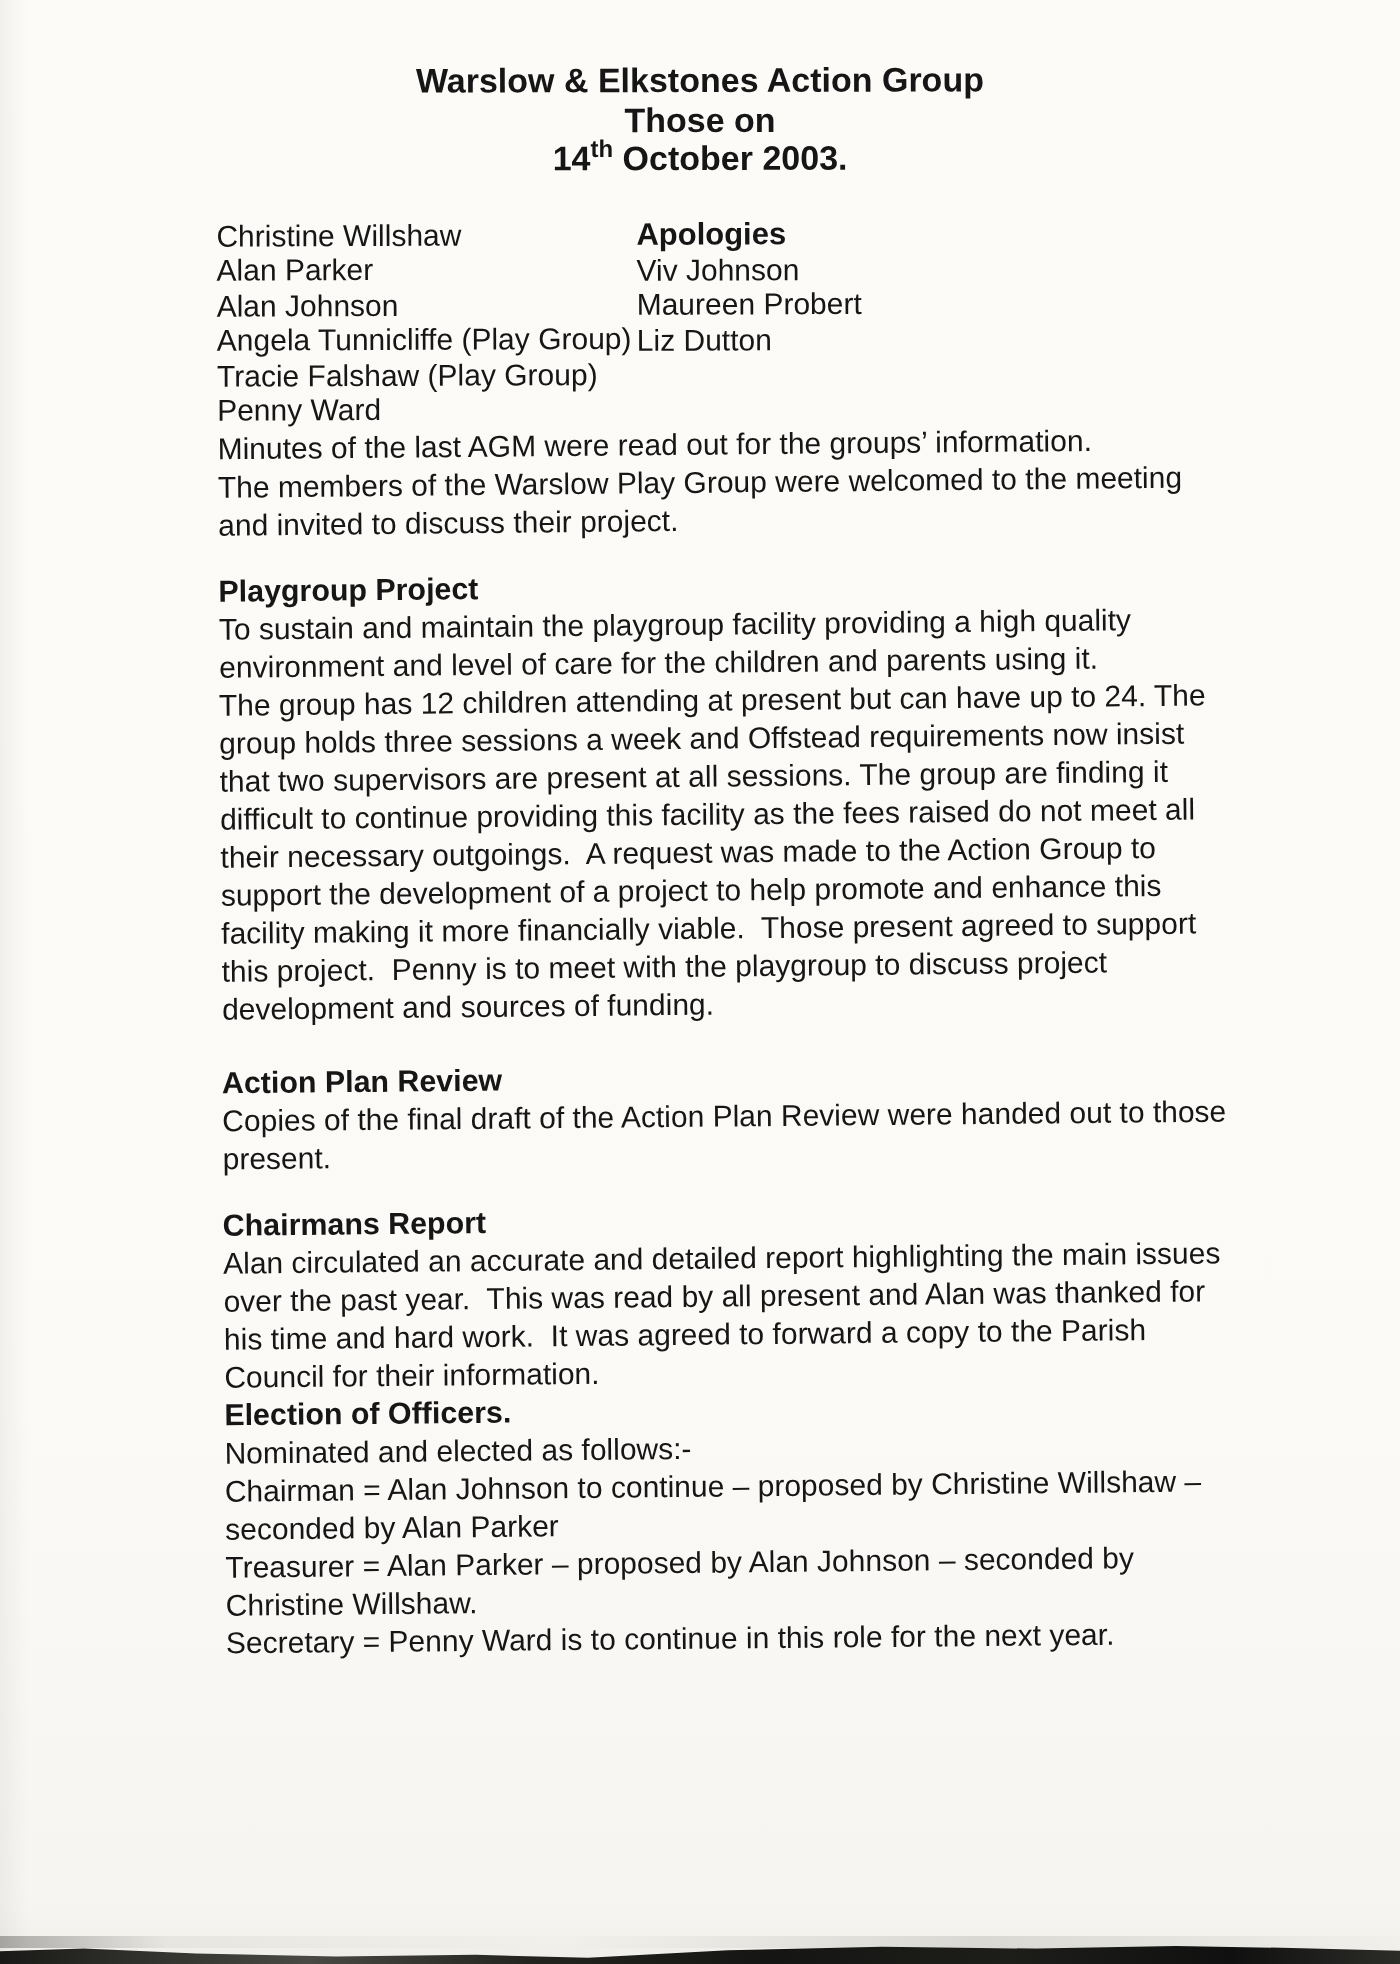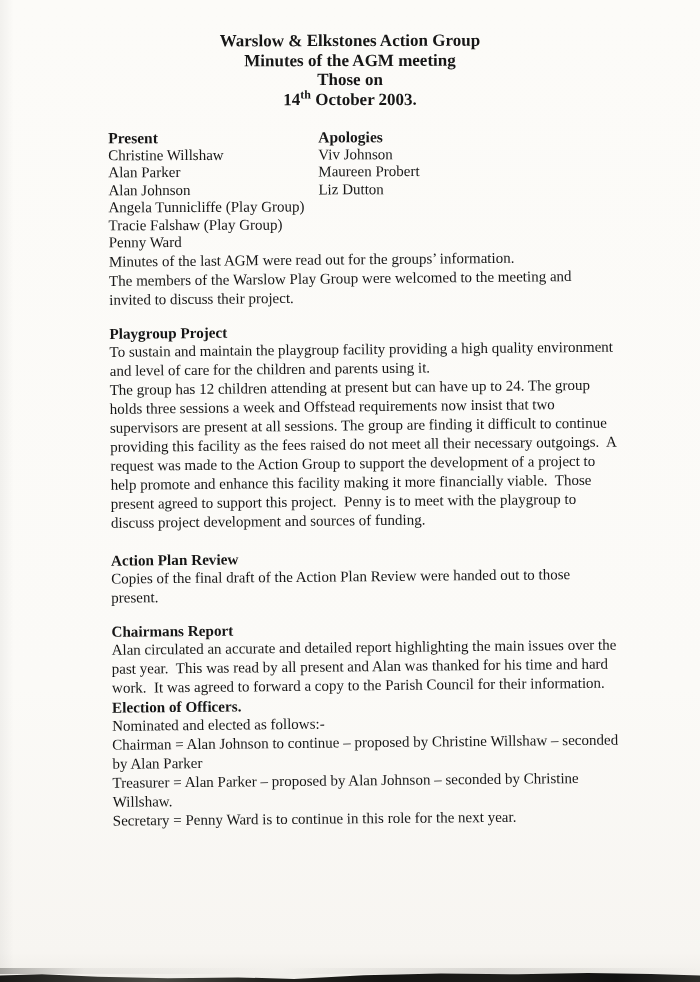--- a/index.html
+++ b/index.html
@@ -9,21 +9,21 @@
   }
   .page {
     position: relative;
     width: 700px;
     height: 982px;
     margin: 0 auto;
     background:
       linear-gradient(90deg, rgba(0,0,0,0.045) 0px, rgba(0,0,0,0.0) 14px),
       linear-gradient(180deg, #fcfbf8 0%, #fbfaf7 70%, #f7f5f1 97%, #efede8 100%);
     overflow: hidden;
-    font-family: Liberation Serif, serif;
+    font-family: Liberation Sans, sans-serif;
     color: #161616;
   }
   .title-block {
     margin-top: 31px;
     text-align: center;
     font-weight: bold;
     font-size: 17px;
     line-height: 19.5px;
     transform: rotate(-0.12deg);
   }
@@ -101,30 +101,28 @@
       rgba(40,40,36,0.0) 100%);
   }
 </style>
 </head>
 <body>
 
 <div class="page">
 
   <div class="title-block">
     <div>Warslow &amp; Elkstones Action Group</div>
-    <div>Minutes of the AGM meeting</div>
     <div>Those on</div>
     <div><span>14</span><sup>th</sup><span> October 2003.</span></div>
   </div>
 
   <div class="content">
 
     <div class="attendance">
       <div class="att-col-present">
-        <div class="att-heading">Present</div>
         <ul class="att-list">
           <li>Christine Willshaw</li>
           <li>Alan Parker</li>
           <li>Alan Johnson</li>
           <li>Angela Tunnicliffe (Play Group)</li>
           <li>Tracie Falshaw (Play Group)</li>
           <li>Penny Ward</li>
         </ul>
       </div>
       <div class="att-col-apologies">

